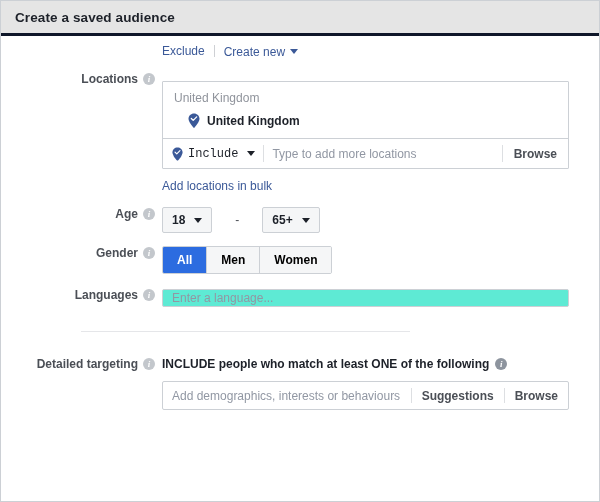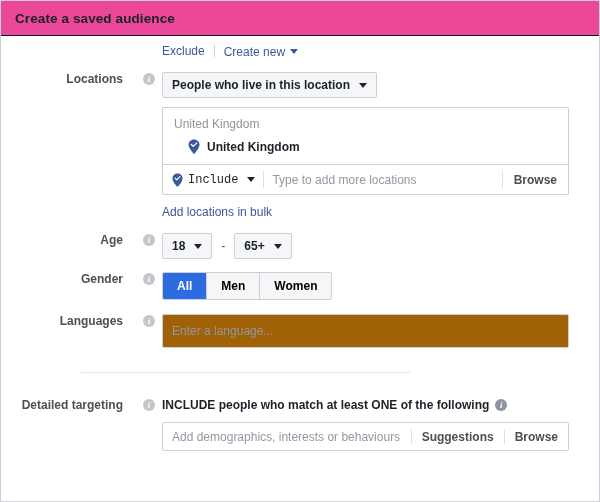--- a/index.html
+++ b/index.html
@@ -17,22 +17,22 @@
     height: 502px;
     box-sizing: border-box;
     border: 1px solid #ccd0d5;
     background: #ffffff;
     overflow: hidden;
   }
 
   
   .panel-header {
     height: 35px;
-    background: #ec4899;
-    border-bottom: 1px solid #0f172a;
+    background: #e5e5e5;
+    border-bottom: 3px solid #0f172a;
     display: flex;
     align-items: center;
     padding: 0 0 0 14px;
     box-sizing: border-box;
   }
   .panel-title {
     font-size: 13.5px;
     font-weight: bold;
     color: #1d2129;
     letter-spacing: 0.1px;
@@ -51,21 +51,21 @@
     min-width: 161px;
     text-align: right;
     padding-right: 7px;
     box-sizing: border-box;
     font-size: 12px;
     font-weight: bold;
     color: #4b4f56;
     display: flex;
     justify-content: flex-end;
     align-items: center;
-    gap: 20px;
+    gap: 5px;
     white-space: nowrap;
   }
   .row-field {
     flex: 1;
     min-width: 0;
   }
 
   
   .info-icon {
     display: inline-block;
@@ -211,21 +211,21 @@
     color: #4b4f56;
     padding: 0 11px;
     cursor: pointer;
     white-space: nowrap;
   }
 
   
   .pin { flex: none; display: block; }
 
   
-  .age-row { display: flex; align-items: center; gap: 9px; }
+  .age-row { display: flex; align-items: center; gap: 23px; }
   .age-dash { font-size: 12px; color: #4b4f56; }
 
   
   .seg {
     display: inline-flex;
     border: 1px solid #ccd0d5;
     border-radius: 2px;
     overflow: hidden;
     height: 26px;
   }
@@ -244,25 +244,25 @@
   }
   .seg-item:first-child { border-left: 0; }
   .seg-item.active {
     background: #2c6ce0;
     color: #ffffff;
   }
 
   
   .text-field {
     width: 407px;
-    height: 34px;
+    height: 18px;
     box-sizing: border-box;
     border: 1px solid #ccd0d5;
     border-radius: 2px;
-    background: #a16207;
+    background: #5eead4;
     font-family: "Liberation Sans", sans-serif;
     font-size: 12px;
     color: #1d2129;
     padding: 0 9px;
     outline: none;
   }
   .text-field::placeholder { color: #9197a3; opacity: 1; }
 
   
   .divider {
@@ -337,24 +337,20 @@
       </div>
     </div>
 
     <div class="row" style="margin-top:11px;">
       <div class="row-label">
         <span>Locations</span>
         <span class="info-icon">i</span>
       </div>
       <div class="row-field">
 
-        <div class="select-btn">
-          <span>People who live in this location</span>
-          <span class="caret-dark"></span>
-        </div>
 
         <div class="loc-box" style="margin-top:9px;">
           <div class="loc-group">
             <div class="loc-group-title">United Kingdom</div>
             <div class="loc-item">
               <svg class="pin" width="12" height="15" viewBox="0 0 12 15">
                 <path d="M6 0.4C2.9 0.4 0.5 2.7 0.5 5.6c0 3.6 4.3 8.3 5.1 9.1.2.2.6.2.8 0 .8-.8 5.1-5.5 5.1-9.1C11.5 2.7 9.1 0.4 6 0.4z" fill="#3b5998"></path>
                 <path d="M3.3 5.5l1.9 1.9 3.5-3.5" stroke="#ffffff" stroke-width="1.3" fill="none" stroke-linecap="round" stroke-linejoin="round"></path>
               </svg>
               <span class="loc-item-label">United Kingdom</span>

